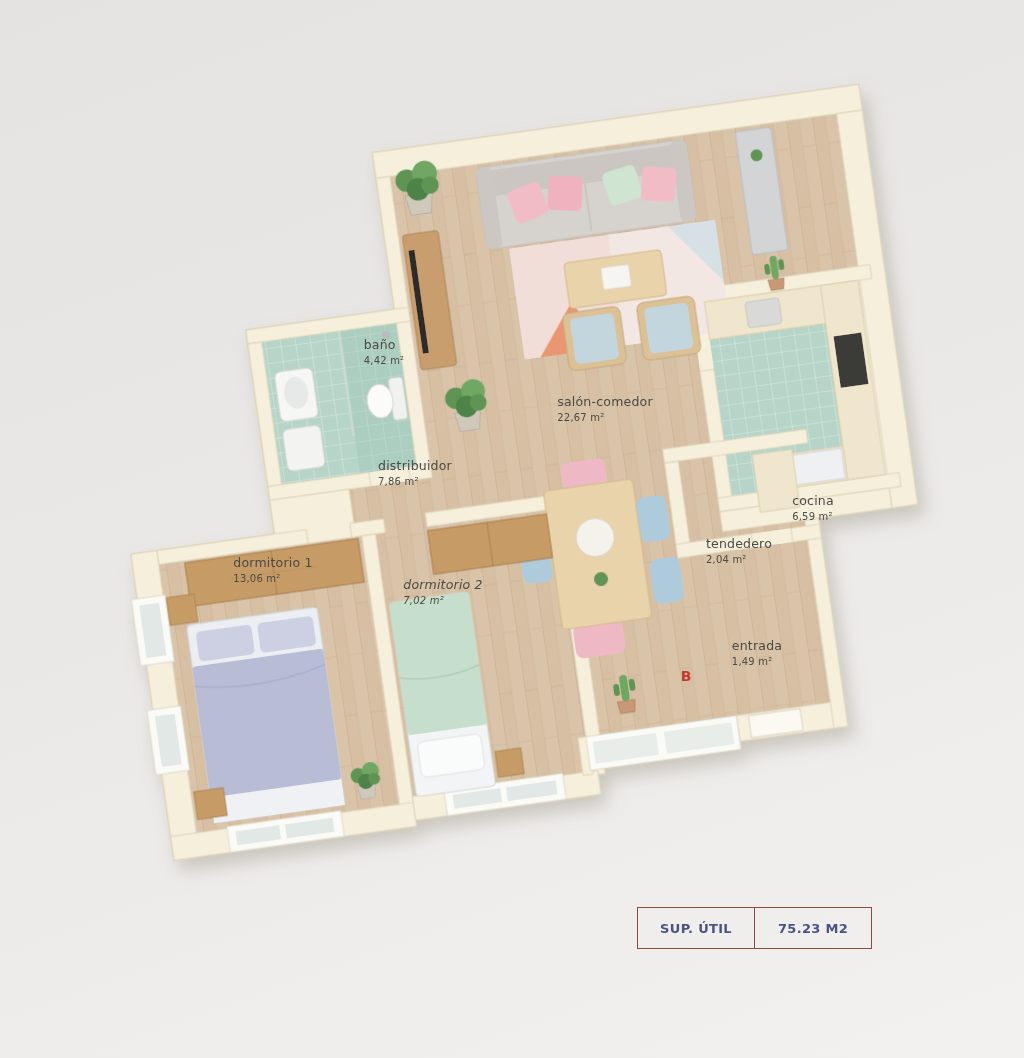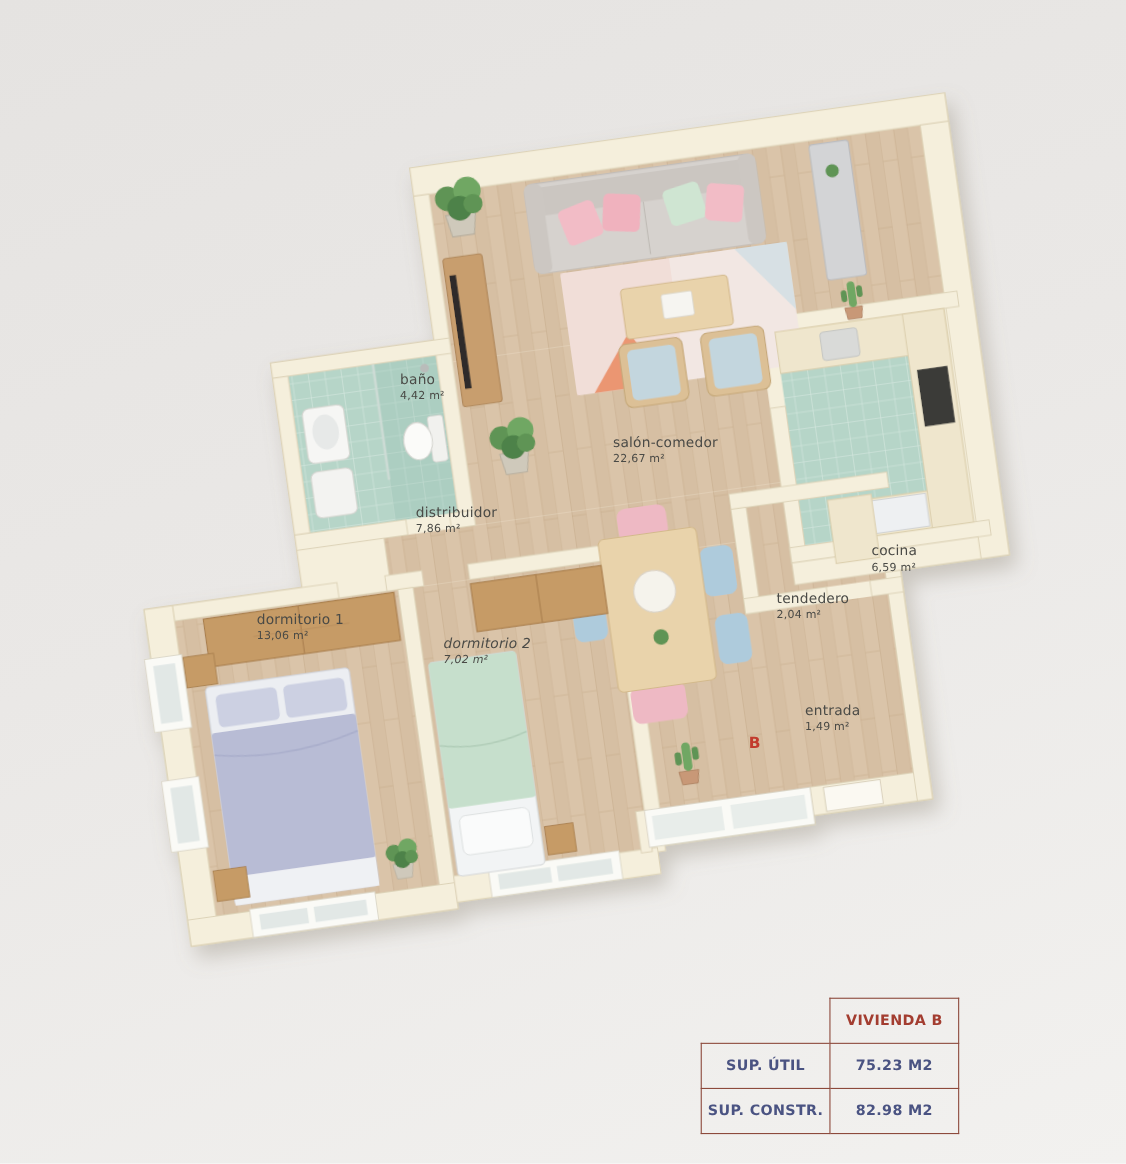--- a/index.html
+++ b/index.html
@@ -277,28 +277,20 @@
 </div>
 <div class="room-label" style="left:757px;top:654px;">
   <div>entrada</div>
   <div class="area">1,49 m²</div>
 </div>
 
 <div class="unit-marker" style="left:686px;top:676px;color:#c23b2d;">B</div>
 
 <table class="info-table" style="left:637px;top:907px;">
   <tbody>
-        <tr>
-    <td></td>
-    <td class="it-bordered it-header">VIVIENDA B</td>
-  </tr>
   <tr>
     <td class="it-bordered it-text">SUP. ÚTIL</td>
     <td class="it-bordered it-text">75.23 M2</td>
   </tr>
-  <tr>
-    <td class="it-bordered it-text">SUP. CONSTR.</td>
-    <td class="it-bordered it-text">82.98 M2</td>
-  </tr>
 </tbody>
     </table>
 
 </div>
 
 </body></html>

